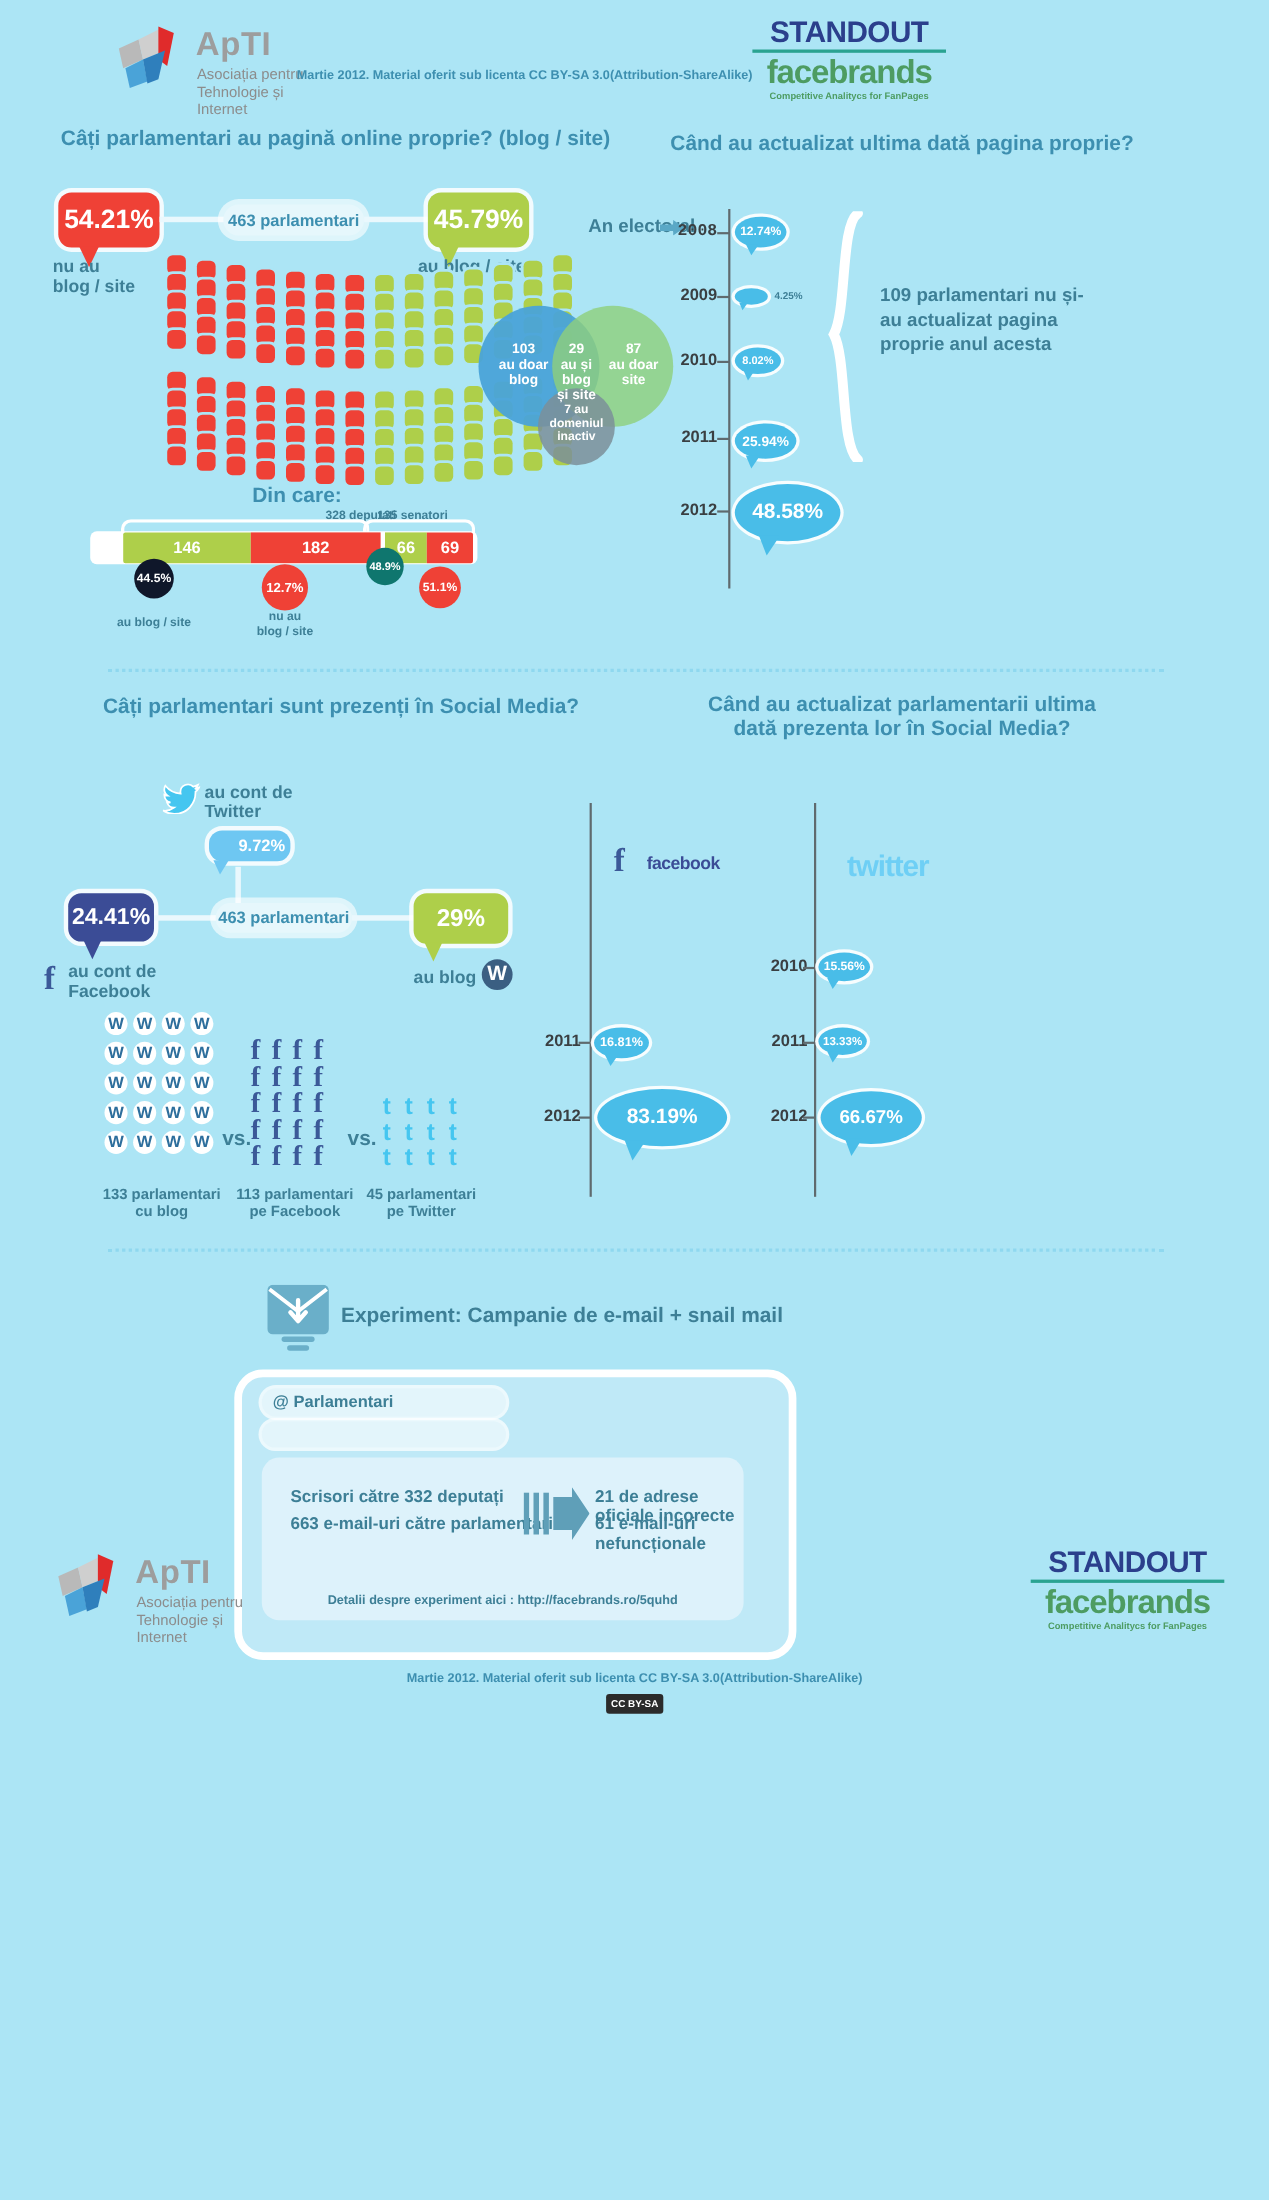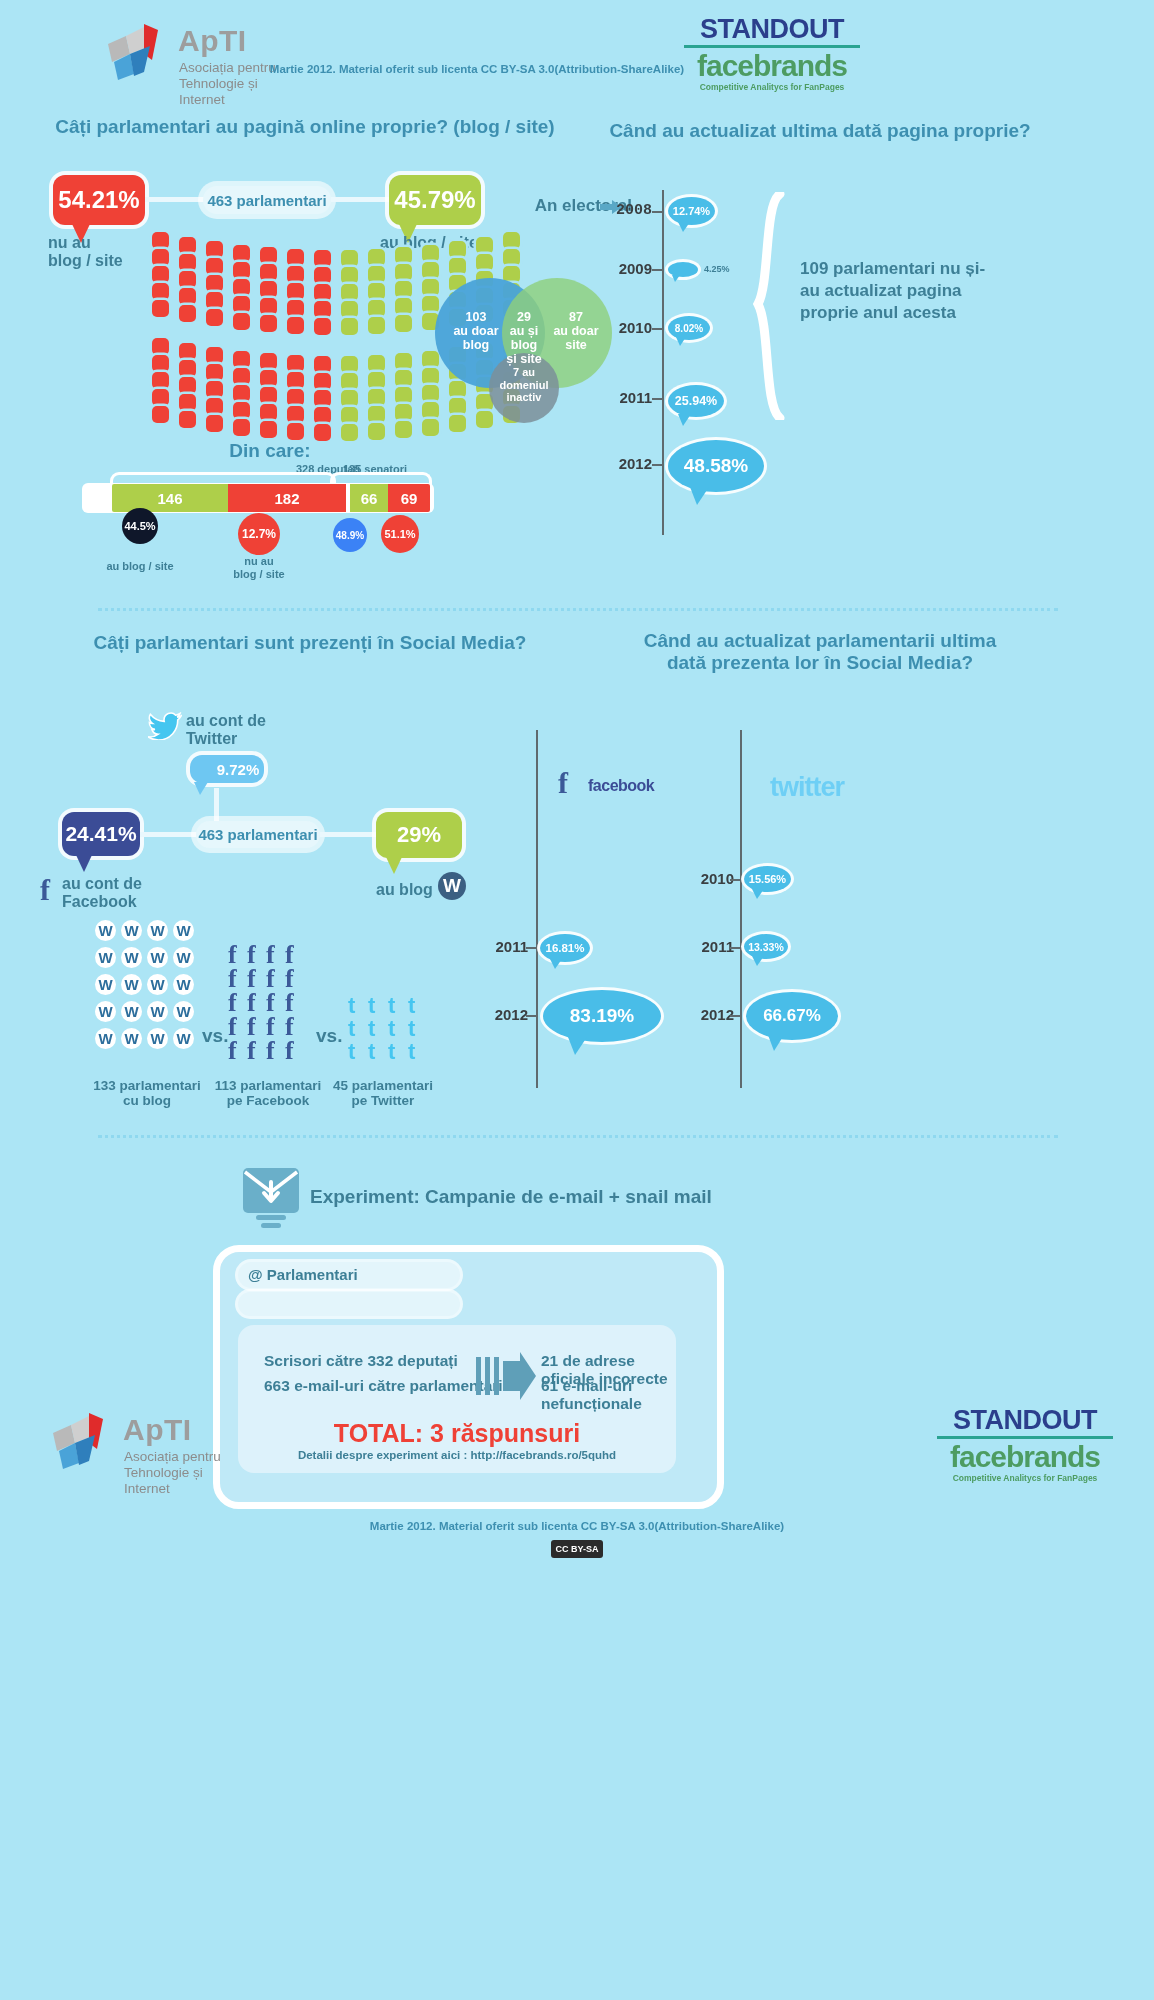--- a/index.html
+++ b/index.html
@@ -305,21 +305,21 @@
 <div class="abs" style="left:330px;top:472px;width:96px;height:12px;border:3px solid #fff;border-bottom:none;border-radius:9px 9px 0 0;"></div>
 
 <div class="abs" style="left:82px;top:483px;width:352px;height:30px;background:#fff;border-radius:6px;"></div>
 <div class="barseg" style="left:112px;top:484px;width:116px;border-radius:2px 0 0 2px;background:#aecf4a;">146</div>
 <div class="barseg" style="left:228px;top:484px;width:118px;background:#ef4136;">182</div>
 <div class="barseg" style="left:350px;top:484px;width:38px;background:#aecf4a;">66</div>
 <div class="barseg" style="left:388px;top:484px;width:42px;border-radius:0 2px 2px 0;background:#ef4136;">69</div>
 
 <div class="dot" style="left:122px;top:508px;width:36px;height:36px;background:#0f172a;font-size:11px;">44.5%</div>
 <div class="dot" style="left:238px;top:513px;width:42px;height:42px;background:#ef4136;font-size:12px;">12.7%</div>
-<div class="dot" style="left:333px;top:518px;width:34px;height:34px;background:#3b82f6;font-size:10px;">48.9%</div>
+<div class="dot" style="left:333px;top:498px;width:34px;height:34px;background:#0f766e;font-size:10px;">48.9%</div>
 <div class="dot" style="left:381px;top:515px;width:38px;height:38px;background:#ef4136;font-size:11px;">51.1%</div>
 
 <div class="abs" style="left:90px;top:560px;width:100px;text-align:center;font-size:11px;font-weight:bold;color:#3d7f96;">au blog / site</div>
 <div class="abs" style="left:212px;top:555px;width:94px;text-align:center;font-size:11px;font-weight:bold;line-height:13px;white-space:pre-line;color:#3d7f96;">nu au
 blog / site</div>
 
 <div class="abs sec-title" style="left:540px;top:120px;width:560px;">Când au actualizat ultima dată pagina proprie?</div>
 
 <div class="abs" style="left:512px;top:196px;width:120px;text-align:right;font-size:17px;font-weight:bold;color:#3d7f96;font-family:'Liberation Sans Narrow','Liberation Sans',sans-serif;">An electoral</div>
 <div class="abs" style="left:600px;top:200px;">
@@ -563,21 +563,20 @@
   <div class="abs" style="left:238px;top:27px;">
     <svg width="60" height="48" viewBox="0 0 60 48">
       <rect x="0" y="5" width="5" height="38" fill="#5f9fb8"></rect>
       <rect x="9" y="5" width="5" height="38" fill="#5f9fb8"></rect>
       <rect x="18" y="5" width="5" height="38" fill="#5f9fb8"></rect>
       <path d="M27 9h17V0l16 24-16 24v-9H27z" fill="#5f9fb8"></path>
     </svg>
   </div>
   <div class="exp-txt abs" style="left:303px;top:27px;">21 de adrese oficiale incorecte</div>
   <div class="exp-txt abs" style="left:303px;top:52px;">61 e-mail-uri nefuncționale</div>
-  <div class="total abs" style="left:0;top:94px;width:438px;">TOTAL: 3 răspunsuri</div>
   <div class="detalii abs" style="left:0;top:124px;width:438px;">Detalii despre experiment aici : http://facebrands.ro/5quhd</div>
 </div>
 
 <div class="abs apti-logo" style="left:45px;top:1405px;width:250px;">
   <div class="apti-mark">
     <svg width="70" height="66" viewBox="0 0 70 66">
       <polygon points="8,24 26,16 30,34 12,42" fill="#b9b9b9"></polygon>
       <polygon points="26,16 46,6 50,26 30,34" fill="#cfcfcf"></polygon>
       <polygon points="44,4 58,10 52,40 44,34" fill="#e02b2b"></polygon>
       <polygon points="14,42 30,34 34,54 18,60" fill="#4aa3d8"></polygon>

